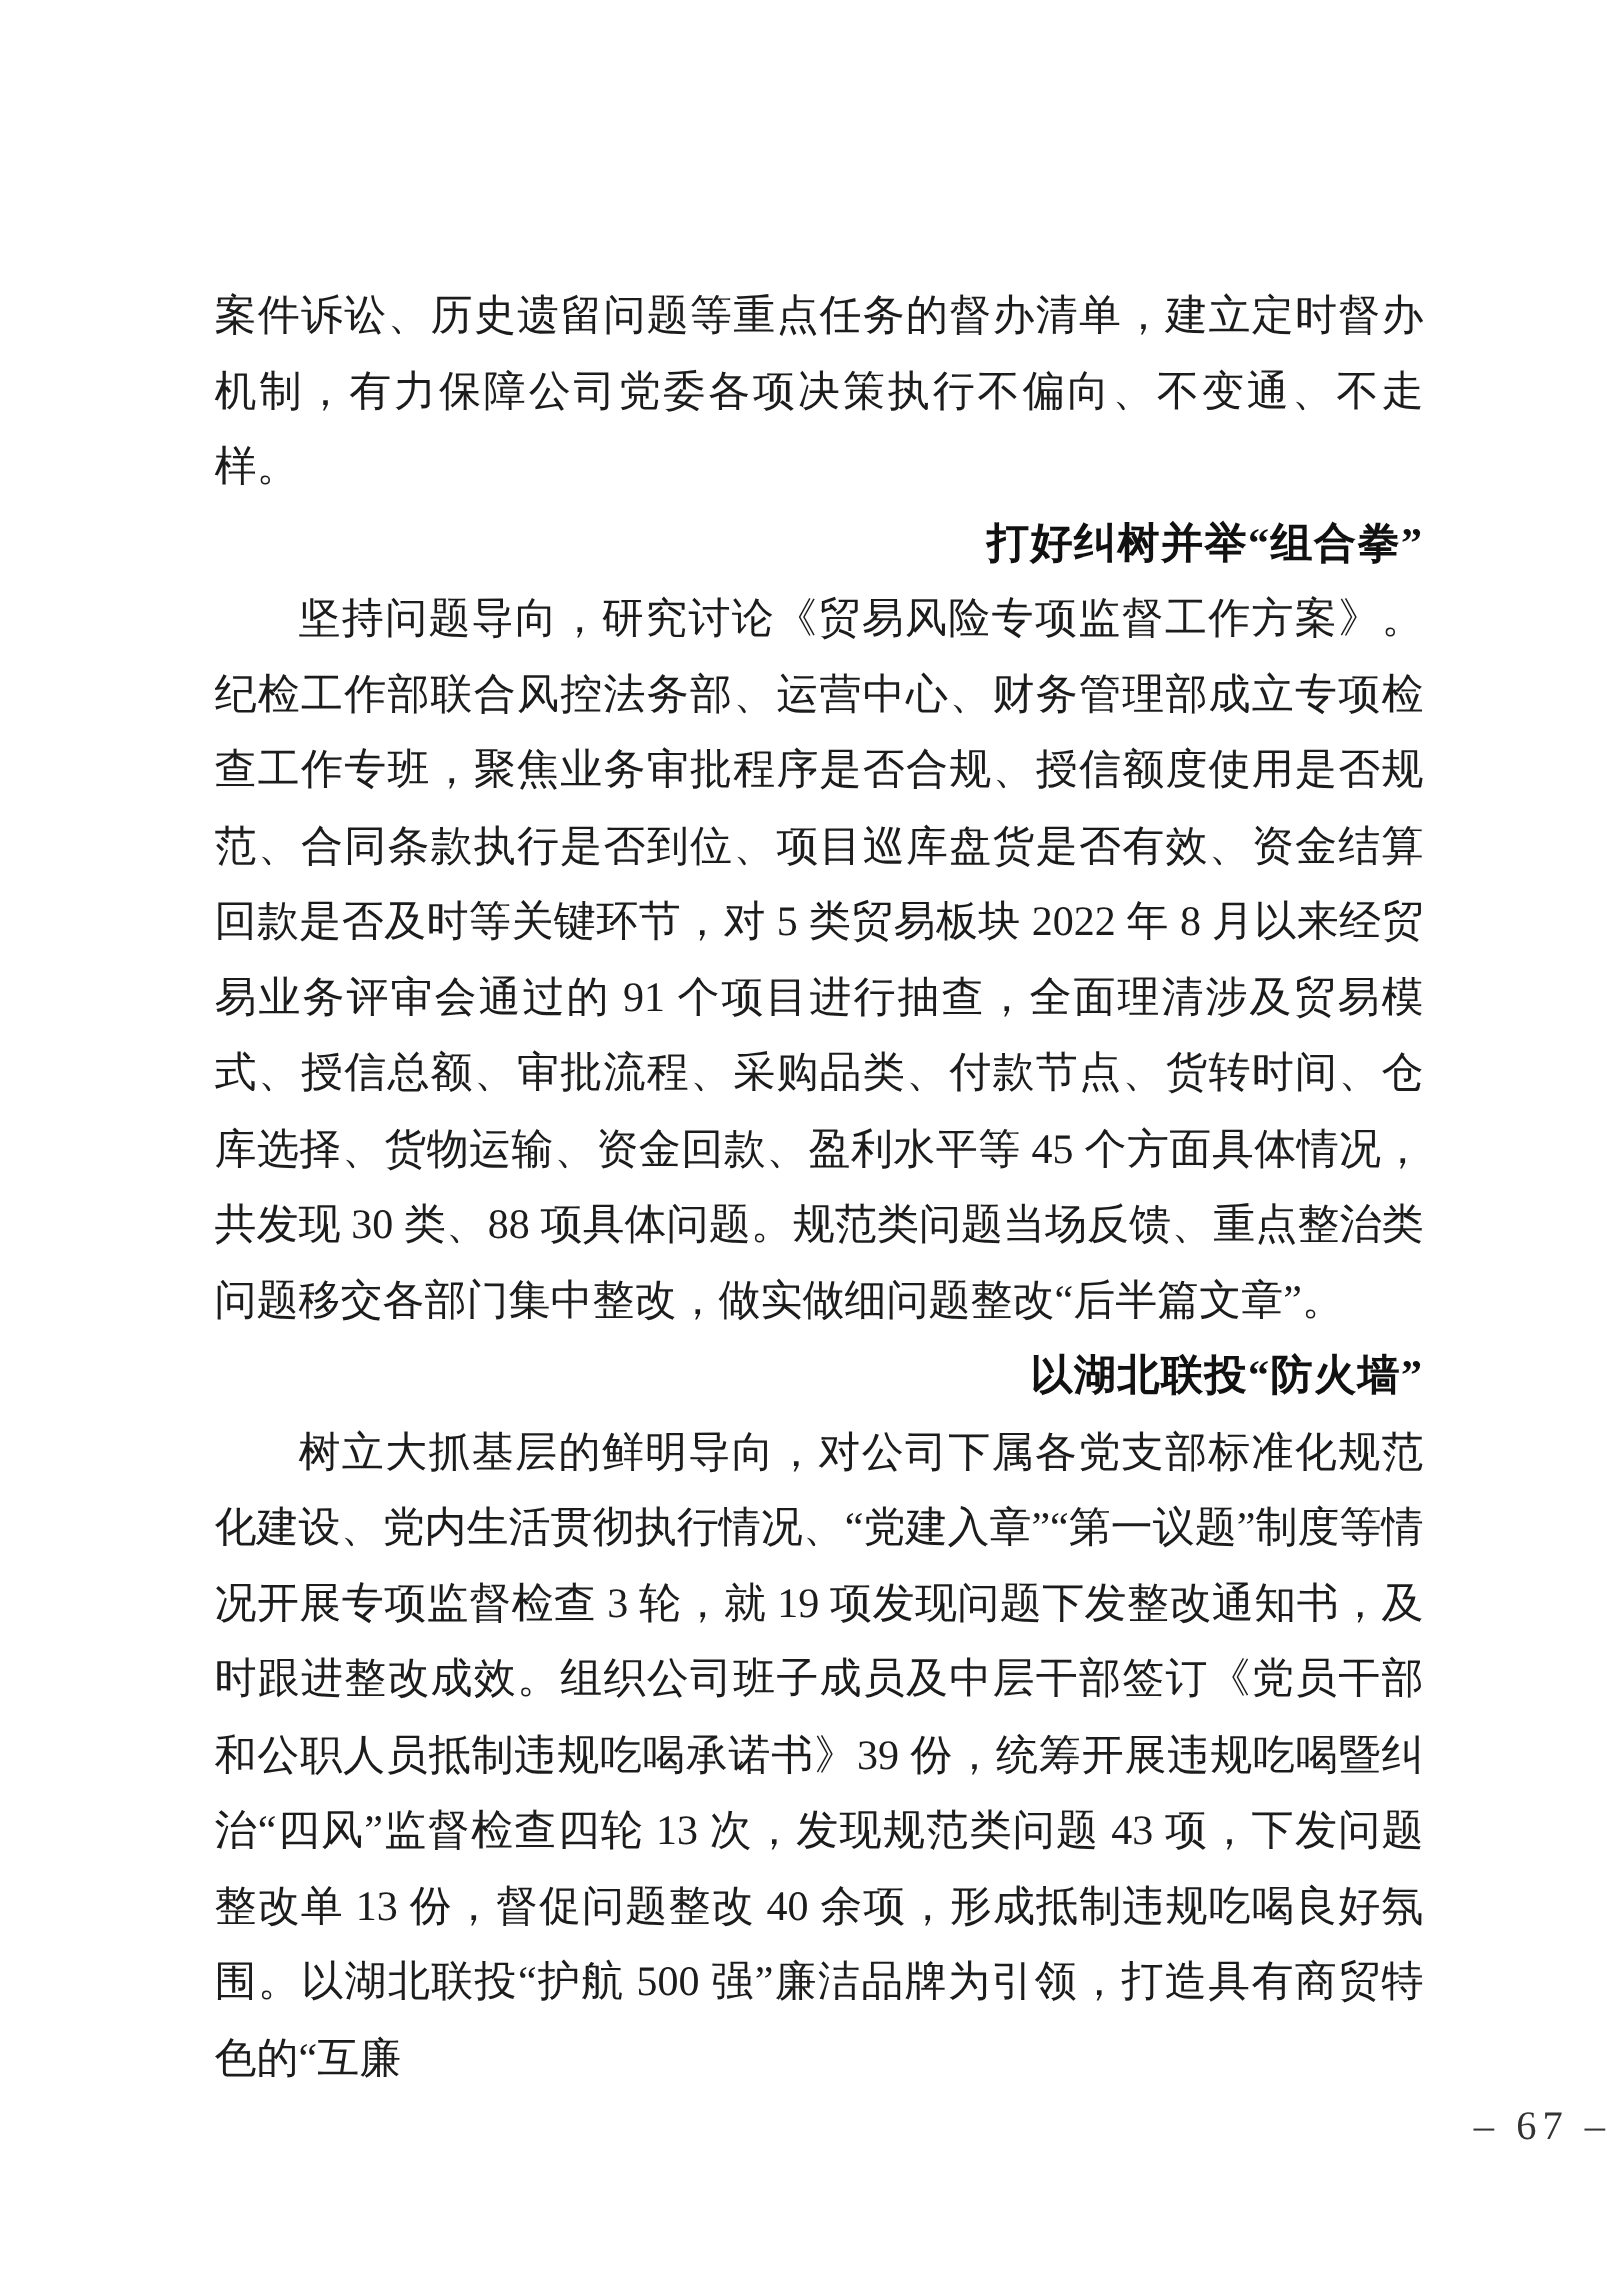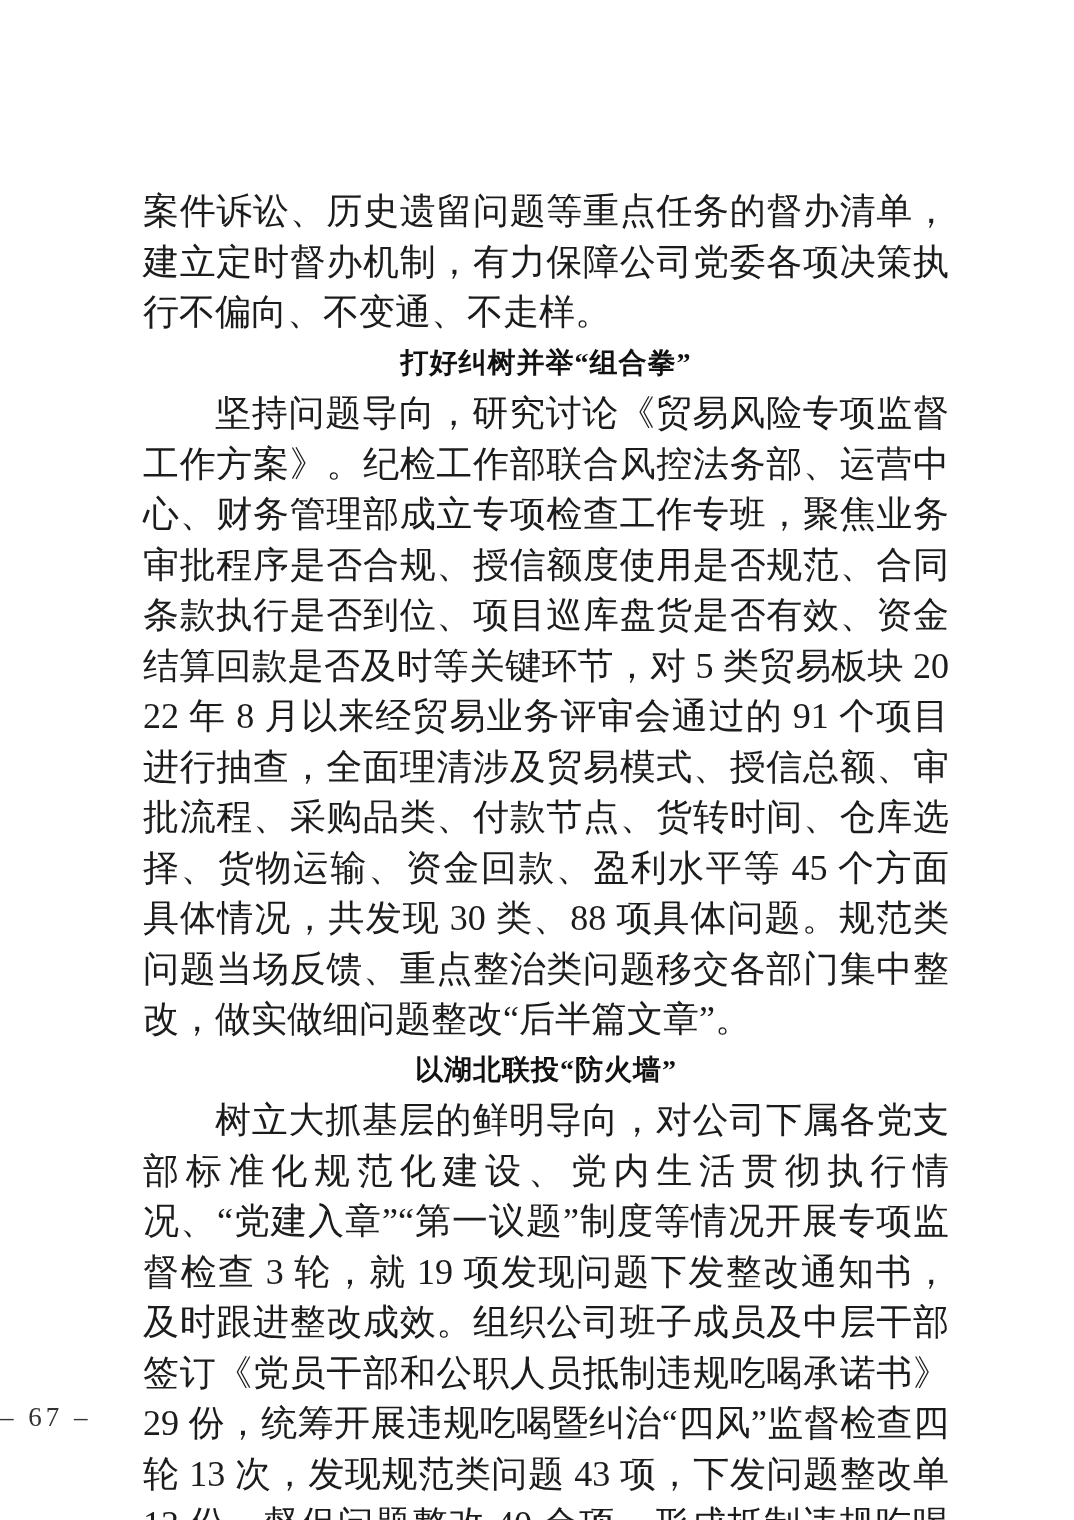--- a/index.html
+++ b/index.html
@@ -16,57 +16,57 @@
     font-family: "Liberation Serif", "DejaVu Serif", serif;
   }
   .content {
     position: absolute;
     left: 143px;
     top: 186px;
     width: 806px;
   }
   .para {
     margin: 0;
-    font-size: 36px;
+    font-size: 28px;
     line-height: 50.5px;
     text-align: justify;
     color: #1c1c1c;
     text-indent: 2em;
     word-break: break-all;
   }
   .para.no-indent {
     text-indent: 0;
   }
   .heading {
     margin: 0;
     font-size: 28px;
     line-height: 50.5px;
-    text-align: center;
+    text-align: right;
     font-weight: 700;
     color: #111111;
     letter-spacing: 1px;
   }
   .page-footer {
     position: absolute;
     top: 1402px;
     left: 0;
     width: 100%;
-    text-align: left;
+    text-align: right;
     font-size: 27px;
     color: #333333;
     letter-spacing: 4px;
   }
 </style>
 </head>
 <body>
 
 <div class="page">
   <main class="content">
     <p class="para no-indent">案件诉讼、历史遗留问题等重点任务的督办清单，建立定时督办机制，有力保障公司党委各项决策执行不偏向、不变通、不走样。</p>
     <h2 class="heading">打好纠树并举“组合拳”</h2>
     <p class="para">坚持问题导向，研究讨论《贸易风险专项监督工作方案》。纪检工作部联合风控法务部、运营中心、财务管理部成立专项检查工作专班，聚焦业务审批程序是否合规、授信额度使用是否规范、合同条款执行是否到位、项目巡库盘货是否有效、资金结算回款是否及时等关键环节，对 5 类贸易板块 2022 年 8 月以来经贸易业务评审会通过的 91 个项目进行抽查，全面理清涉及贸易模式、授信总额、审批流程、采购品类、付款节点、货转时间、仓库选择、货物运输、资金回款、盈利水平等 45 个方面具体情况，共发现 30 类、88 项具体问题。规范类问题当场反馈、重点整治类问题移交各部门集中整改，做实做细问题整改“后半篇文章”。</p>
     <h2 class="heading">以湖北联投“防火墙”</h2>
-    <p class="para">树立大抓基层的鲜明导向，对公司下属各党支部标准化规范化建设、党内生活贯彻执行情况、“党建入章”“第一议题”制度等情况开展专项监督检查 3 轮，就 19 项发现问题下发整改通知书，及时跟进整改成效。组织公司班子成员及中层干部签订《党员干部和公职人员抵制违规吃喝承诺书》29 份，统筹开展违规吃喝暨纠治“四风”监督检查四轮 13 次，发现规范类问题 43 项，下发问题整改单 13 份，督促问题整改 40 余项，形成抵制违规吃喝良好氛围。以湖北联投“护航 500 强”廉洁品牌为引领，打造具有商贸特色的“互廉</p>
+    <p class="para">树立大抓基层的鲜明导向，对公司下属各党支部标准化规范化建设、党内生活贯彻执行情况、“党建入章”“第一议题”制度等情况开展专项监督检查 3 轮，就 19 项发现问题下发整改通知书，及时跟进整改成效。组织公司班子成员及中层干部签订《党员干部和公职人员抵制违规吃喝承诺书》39 份，统筹开展违规吃喝暨纠治“四风”监督检查四轮 13 次，发现规范类问题 43 项，下发问题整改单 13 份，督促问题整改 40 余项，形成抵制违规吃喝良好氛围。以湖北联投“护航 500 强”廉洁品牌为引领，打造具有商贸特色的“互廉</p>
   </main>
   <footer class="page-footer">
     <span>– 67 –</span>
   </footer>
 </div>
 
 </body></html>

